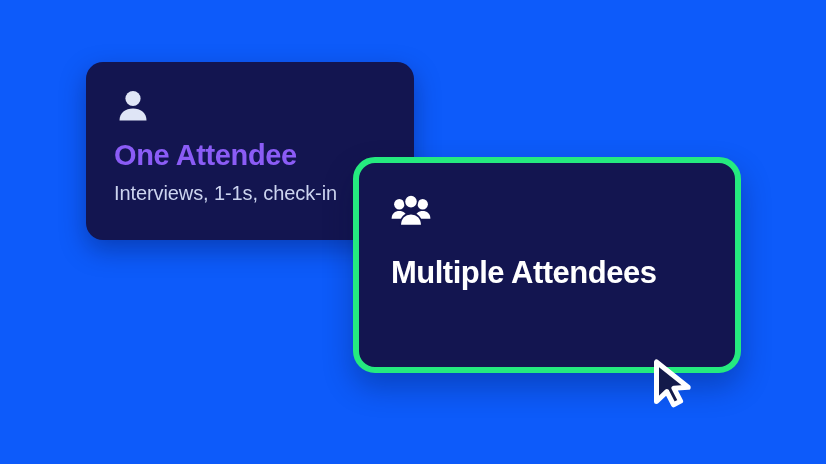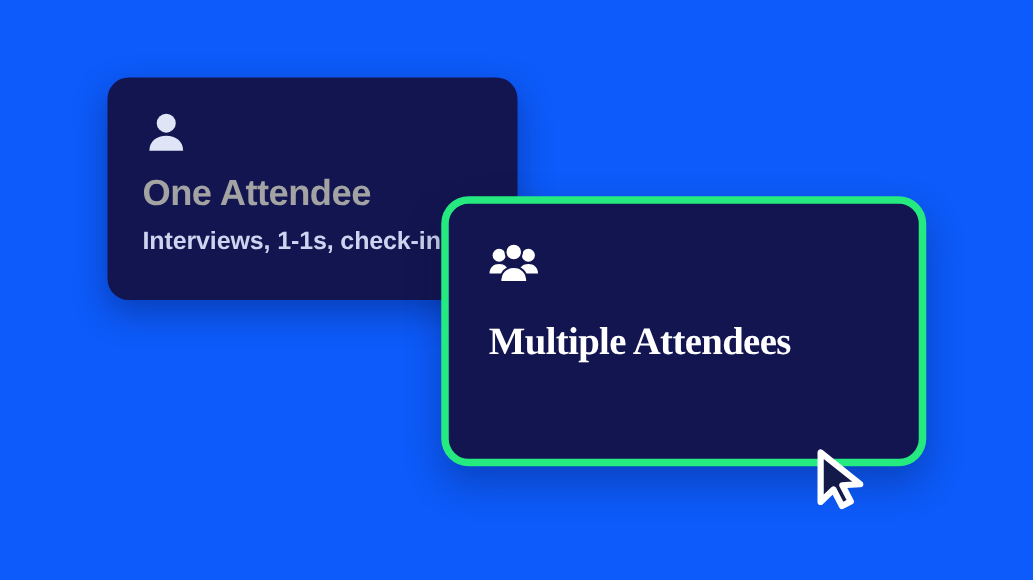--- a/index.html
+++ b/index.html
@@ -42,28 +42,28 @@
   #card-one .card-icon {
     width: 38px;
     height: 38px;
     display: block;
   }
   #card-one .card-title {
     margin: 14px 0 0 0;
     font-size: 29px;
     font-weight: bold;
     letter-spacing: -0.4px;
-    color: #a3a3a3;
+    color: #8b5cf6;
     line-height: 1.05;
     white-space: nowrap;
   }
   #card-one .card-sub {
     margin: 12px 0 0 0;
     font-size: 20px;
-    font-weight: bold;
+    font-weight: normal;
     color: #ccd4ef;
     letter-spacing: -0.1px;
     line-height: 1.1;
     white-space: nowrap;
   }
 
   
   #card-two {
     left: 353px;
     top: 157px;
@@ -82,21 +82,20 @@
     display: block;
   }
   #card-two .card-title {
     margin: 26px 0 0 0;
     font-size: 31px;
     font-weight: bold;
     letter-spacing: -0.5px;
     color: #ffffff;
     line-height: 1.05;
     white-space: nowrap;
-    font-family: Liberation Serif, serif;
   }
   #card-two .card-sub {
     margin: 13px 0 0 0;
     font-size: 21px;
     font-weight: normal;
     color: #f2f4fb;
     letter-spacing: -0.1px;
     line-height: 1.1;
     white-space: nowrap;
   }

